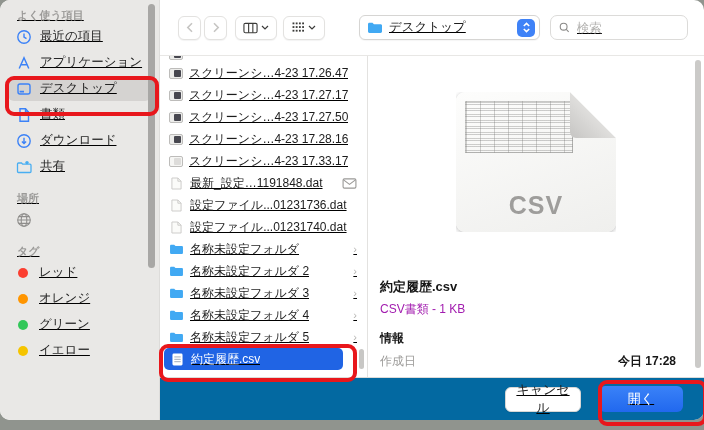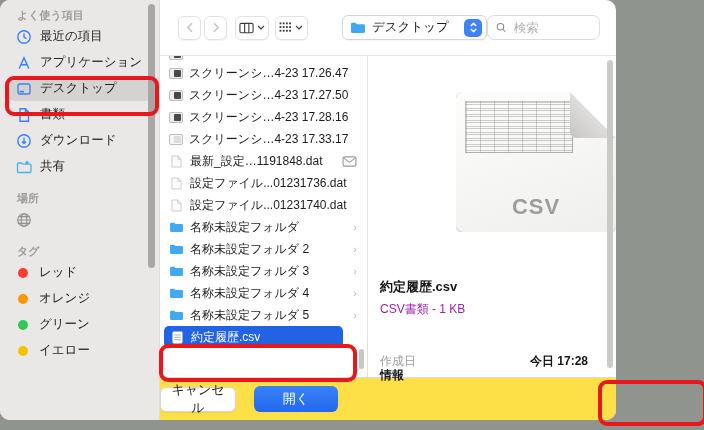--- a/index.html
+++ b/index.html
@@ -1,19 +1,19 @@
 <!DOCTYPE html>
 <html><head>
 <meta charset="utf-8">
 <style>
   html,body{margin:0;padding:0;}
   body{width:704px;height:430px;position:relative;background:#90948e;overflow:hidden;
        font-family:"Liberation Sans","DejaVu Sans",sans-serif;-webkit-font-smoothing:antialiased;}
-  .dialog{position:absolute;left:0;top:0;width:616px;height:420px;background:#ffffff;
-          border-radius:10px;overflow:hidden;display:flex;}
+  .dialog{position:absolute;left:0;top:0;width:704px;height:420px;background:#ffffff;
+          border-radius:10px;overflow:hidden;display:flex;text-decoration:underline;}
   
   .sidebar{width:160px;min-width:160px;background:#e9e8e6;border-right:1px solid #dddcda;
            padding-top:8px;position:relative;box-sizing:border-box;}
   .sec-label{font-size:11px;color:#9b9a98;font-weight:700;margin:0 0 2px 17px;height:14px;line-height:14px;}
   .sec-label.mt{margin-top:12px;}
   .side-item{display:flex;align-items:center;height:25px;margin:0 8px 1px 8px;padding:0 7px;
              border-radius:6px;gap:8px;font-size:12.5px;color:#262626;white-space:nowrap;}
   .side-item.sel{background:#d5d3d1;}
   .sicon{width:17px;height:17px;display:flex;align-items:center;justify-content:center;flex:0 0 17px;}
   .dot{width:10px;height:10px;border-radius:50%;flex:0 0 10px;margin:0 3px;}
@@ -57,32 +57,32 @@
             border-radius:9px;box-shadow:0 1px 4px rgba(0,0,0,.28);
             clip-path:polygon(0 0,calc(100% - 46px) 0,100% 46px,100% 100%,0 100%);}
   .csv-fold{position:absolute;top:0;right:0;width:46px;height:46px;
             background:linear-gradient(225deg,#fafaf8 10%,#e2e1df 45%,#c6c5c3 100%);
             clip-path:polygon(0 0,100% 100%,0 100%);border-radius:0 0 0 6px;}
   .csv-table{position:absolute;top:9px;left:9px;width:106px;height:50px;border:1px solid rgba(150,150,148,.5);
      background:
        repeating-linear-gradient(to bottom,transparent 0 2px,rgba(95,95,95,.30) 2px 3px,transparent 3px 6px),
        repeating-linear-gradient(to right,rgba(150,150,148,.45) 0 1px,transparent 1px 14px),
        repeating-linear-gradient(to bottom,rgba(150,150,148,.45) 0 1px,transparent 1px 6px);}
-  .csv-badge{position:absolute;bottom:12px;left:0;right:0;text-align:center;font-size:22px;font-weight:700;
+  .csv-badge{position:absolute;bottom:12px;left:0;right:0;text-align:center;font-size:25px;font-weight:700;
              color:#9e9d9b;letter-spacing:1px;}
   .pv-name{position:absolute;left:12px;top:222px;font-size:13px;font-weight:700;color:#161616;}
   .pv-meta{position:absolute;left:12px;top:245px;font-size:12px;color:#a21caf;}
-  .pv-info{position:absolute;left:12px;top:274px;font-size:12px;font-weight:700;color:#161616;margin-top:37px;}
+  .pv-info{position:absolute;left:12px;top:274px;font-size:12px;font-weight:700;color:#161616;}
   .pv-row{position:absolute;left:12px;right:28px;top:297px;display:flex;justify-content:space-between;}
   .pv-key{font-size:12px;color:#9c9b99;}
   .pv-val{font-size:12px;font-weight:700;color:#161616;}
   .pv-scroll{position:absolute;right:3px;top:4px;width:6px;height:308px;background:#cbcac8;border-radius:3px;}
   
-  .footer{height:42px;border-top:1px solid #dcdbd9;display:flex;align-items:center;
-          gap:18px;padding-right:21px;background:#fde047;}
+  .footer{height:42px;border-top:1px solid #dcdbd9;display:flex;align-items:center;justify-content:flex-end;
+          gap:18px;padding-right:21px;background:#0369a1;}
   .btn{font-size:13px;border-radius:6px;display:flex;align-items:center;justify-content:center;font-family:inherit;}
   .btn-cancel{width:76px;height:25px;background:#ffffff;border:1px solid #d8d7d5;box-shadow:0 1px 1px rgba(0,0,0,.07);color:#1d1d1d;}
   .btn-open{width:84px;height:26px;background:linear-gradient(#3a82f8,#2168ee);border:none;color:#fff;}
   
   .anno{position:absolute;border:4px solid #e8171c;border-radius:9px;pointer-events:none;z-index:20;}
   .anno1{left:5px;top:76px;width:146px;height:32px;}
   .anno2{left:159px;top:344px;width:190px;height:30px;}
   .anno3{left:598px;top:380px;width:101px;height:38px;}
 </style>
 </head>
@@ -261,20 +261,24 @@
         <div class="partial">
             <span class="thumb"></span>
           </div>
 
         <div class="row">
           <span class="thumb"></span>
           <span class="nm">スクリーンシ…4-23 17.26.47</span>
         </div>
         <div class="row">
           <span class="thumb"></span>
+          <span class="nm">スクリーンシ…4-23 17.27.17</span>
+        </div>
+        <div class="row">
+          <span class="thumb"></span>
           <span class="nm">スクリーンシ…4-23 17.27.50</span>
         </div>
         <div class="row">
           <span class="thumb"></span>
           <span class="nm">スクリーンシ…4-23 17.28.16</span>
         </div>
         <div class="row">
           <span class="thumb light"></span>
           <span class="nm">スクリーンシ…4-23 17.33.17</span>
         </div>

